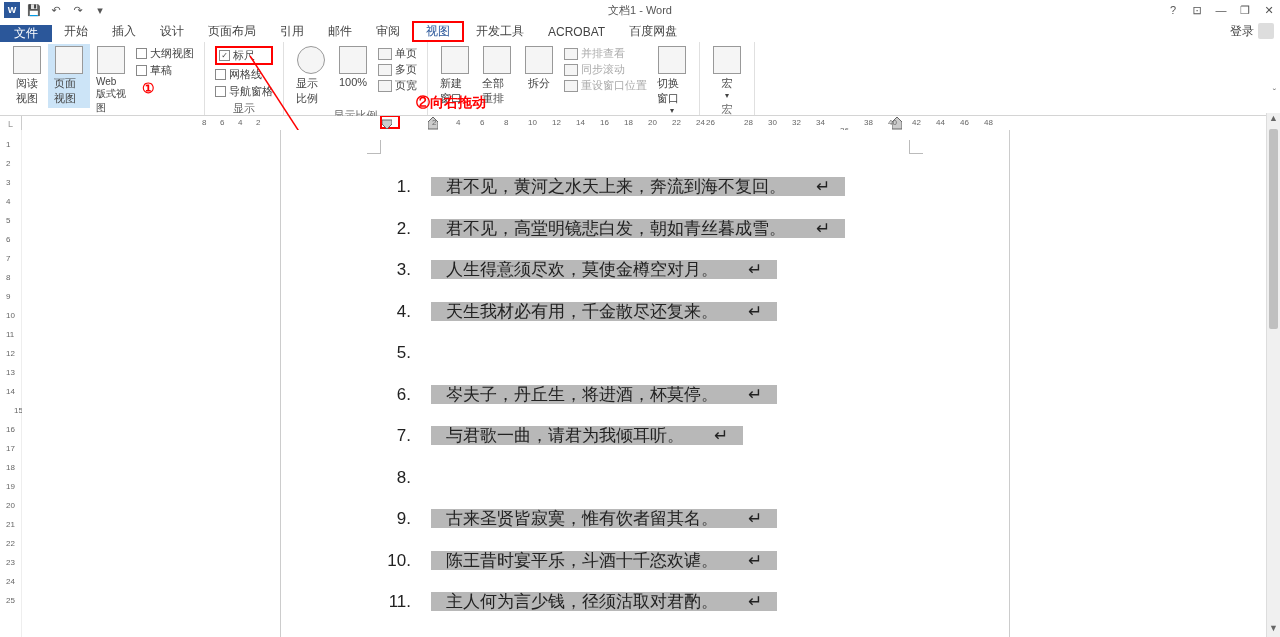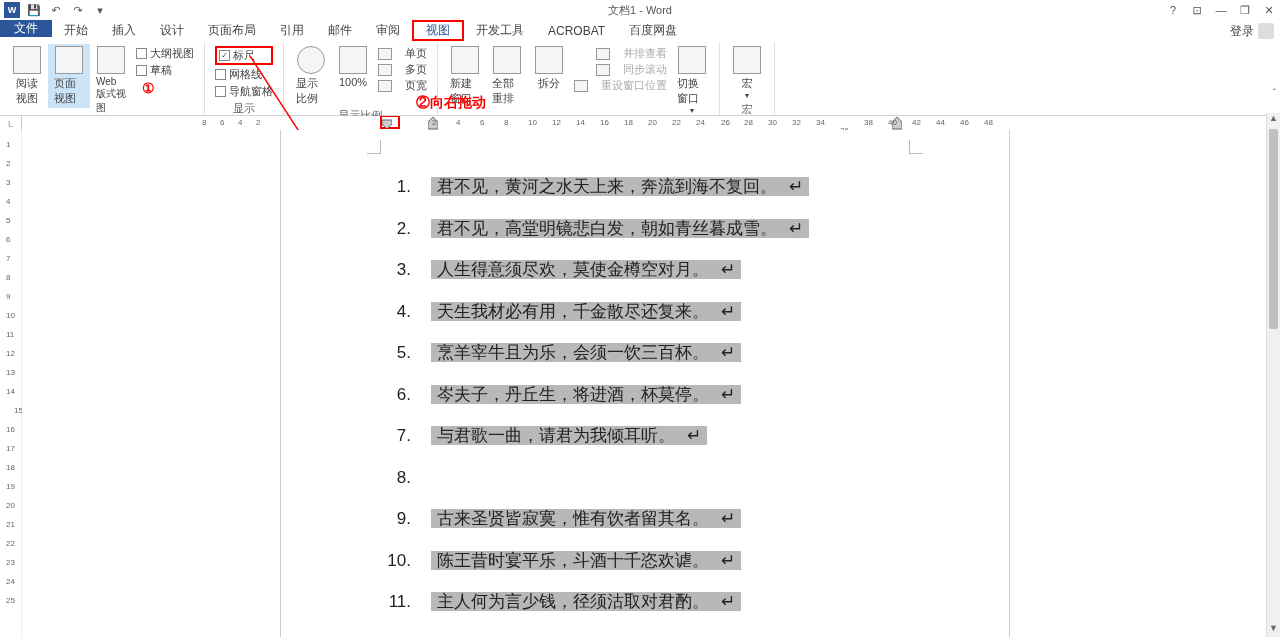--- a/index.html
+++ b/index.html
@@ -8,41 +8,41 @@
 
 .titlebar { height: 20px; background: #fff; display: flex; align-items: center; position: relative; font-size: 11px; }
 .titlebar .qat { display: flex; align-items: center; gap: 6px; padding-left: 4px; }
 .titlebar .qat .icon { width: 16px; height: 16px; display: flex; align-items: center; justify-content: center; font-size: 11px; color: #555; }
 .titlebar .word-icon { width: 16px; height: 16px; background: #2b579a; color: #fff; font-weight: bold; font-size: 9px; display: flex; align-items: center; justify-content: center; }
 .titlebar .title { position: absolute; left: 50%; transform: translateX(-50%); color: #555; }
 .titlebar .right { position: absolute; right: 4px; display: flex; align-items: center; gap: 10px; color: #555; }
 .titlebar .right .win-btn { width: 14px; text-align: center; }
 
 
-.tabs-row { height: 22px; display: flex; align-items: flex-start; font-size: 12px; position: relative; }
+.tabs-row { height: 22px; display: flex; align-items: flex-end; font-size: 12px; position: relative; }
 .tabs-row .file-tab { background: #2b579a; color: #fff; padding: 0 14px; display: flex; align-items: center; }
 .tabs-row .tab { padding: 0 12px; display: flex; align-items: center; color: #444; cursor: default; }
 .tabs-row .tab.active { border: 2px solid red; color: #2b579a; }
 .tabs-row .login { position: absolute; right: 6px; top: 0; height: 22px; display: flex; align-items: center; gap: 4px; font-size: 12px; color: #444; }
 .tabs-row .login .avatar { width: 16px; height: 16px; background: #ddd; border-radius: 2px; }
 
 
 .ribbon { height: 74px; border-bottom: 1px solid #d4d4d4; display: flex; font-size: 11px; color: #444; position: relative; }
 .group { border-right: 1px solid #e0e0e0; display: flex; flex-direction: column; padding: 2px 6px 0; }
 .group .group-body { flex: 1; display: flex; align-items: flex-start; }
 .group .group-label { text-align: center; font-size: 11px; color: #666; padding-bottom: 2px; }
 .big-btn { display: flex; flex-direction: column; align-items: center; padding: 2px 6px; width: 42px; }
 .big-btn .ico { width: 28px; height: 28px; border: 1px solid #999; background: #f5f5f5; margin-bottom: 2px; }
 .big-btn.selected { background: #cce4f7; }
 .small-checks { display: flex; flex-direction: column; gap: 2px; padding: 2px 4px; }
 .chk { display: flex; align-items: center; gap: 3px; font-size: 11px; white-space: nowrap; }
 .chk .box { width: 11px; height: 11px; border: 1px solid #888; display: flex; align-items: center; justify-content: center; font-size: 8px; }
 .chk.redbox { border: 2px solid red; padding: 0 2px; }
 .small-list { display: flex; flex-direction: column; gap: 1px; padding: 2px 4px; font-size: 11px; }
-.small-list .row { display: flex; align-items: center; gap: 13px; }
+.small-list .row { display: flex; align-items: center; gap: 3px; }
 .small-list .row .ico-sm { width: 14px; height: 12px; border: 1px solid #999; background: #f5f5f5; }
 .circle-num { color: red; font-size: 14px; font-weight: bold; }
 
 .collapse-btn { position: absolute; right: 4px; bottom: 16px; font-size: 10px; color: #666; }
 
 
 .anno-drag { position: absolute; left: 416px; top: 94px; color: red; font-size: 14px; font-weight: bold; pointer-events: none; }
 svg.anno-line { position: absolute; left: 0; top: 0; pointer-events: none; }
 
 
@@ -58,21 +58,21 @@
 .doc-area { position: absolute; top: 130px; left: 0; right: 14px; bottom: 0; display: flex; background: #fff; }
 .ruler-v { width: 22px; border-right: 1px solid #eee; position: relative; font-size: 8px; color: #666; }
 .ruler-v .vtick { position: absolute; left: 6px; }
 .page-wrap { flex: 1; overflow: hidden; position: relative; background: #fff; }
 .page { position: absolute; left: 258px; top: 0; width: 730px; background: #fff; border-left: 1px solid #ccc; border-right: 1px solid #ccc; padding: 20px 50px; }
 .page .corner-mark { position: absolute; width: 14px; height: 14px; border: 1px solid #bbb; }
 .page .cm-tl { top: 10px; left: 86px; border-right: none; border-bottom: none; transform: rotate(180deg); }
 .page .cm-tr { top: 10px; right: 86px; border-left: none; border-bottom: none; transform: rotate(180deg);}
 .para { display: flex; margin-bottom: 16px; font-size: 17px; font-family: "SimSun", serif; color: #222; line-height: 1.5; }
 .para .num { width: 50px; text-align: right; padding-right: 20px; }
-.para .txt { background: #b8b8b8; padding: 0 6px; display: inline; }
+.para .txt { background: #b8b8b8; padding: 0 15px; display: inline; }
 
 
 .vscroll { position: absolute; right: 0; top: 113px; bottom: 0; width: 14px; background: #f0f0f0; border-left: 1px solid #ddd; }
 .vscroll .arrow { height: 14px; text-align: center; font-size: 9px; color: #666; }
 .vscroll .thumb { position: absolute; left: 2px; right: 2px; background: #c0c0c0; border-radius: 2px; }
 </style>
 </head>
 <body>
 
 <div class="titlebar">
@@ -201,21 +201,21 @@
           <span>新建窗口</span>
         </div>
       <div class="big-btn">
           <div class="ico"></div>
           <span>全部重排</span>
         </div>
       <div class="big-btn">
           <div class="ico"></div>
           <span>拆分</span>
         </div>
-      <div class="small-list" style="color:#aaa;align-items:flex-end;">
+      <div class="small-list" style="color:#aaa;">
         <div class="row">
             <span class="ico-sm"></span>
             <span>并排查看</span>
           </div>
         <div class="row">
             <span class="ico-sm"></span>
             <span>同步滚动</span>
           </div>
         <div class="row">
             <span class="ico-sm"></span>
@@ -273,21 +273,21 @@
       <span class="tick" style="left: 458px;">6</span>
       <span class="tick" style="left: 482px;">8</span>
       <span class="tick" style="left: 506px;">10</span>
       <span class="tick" style="left: 530px;">12</span>
       <span class="tick" style="left: 554px;">14</span>
       <span class="tick" style="left: 578px;">16</span>
       <span class="tick" style="left: 602px;">18</span>
       <span class="tick" style="left: 626px;">20</span>
       <span class="tick" style="left: 650px;">22</span>
       <span class="tick" style="left: 674px;">24</span>
-      <span class="tick" style="left: 699px;">26</span>
+      <span class="tick" style="left: 684px;">26</span>
       <span class="tick" style="left: 722px;">28</span>
       <span class="tick" style="left: 746px;">30</span>
       <span class="tick" style="left: 770px;">32</span>
       <span class="tick" style="left: 794px;">34</span>
       <span class="tick" style="left: 818px; margin-top: 8px;">36</span>
       <span class="tick" style="left: 842px;">38</span>
       <span class="tick" style="left: 866px;">40</span>
       <span class="tick" style="left: 890px;">42</span>
       <span class="tick" style="left: 914px;">44</span>
       <span class="tick" style="left: 938px;">46</span>
@@ -349,21 +349,20 @@
           <div class="para">
             <span class="num">3.</span>
             <span><span class="txt">人生得意须尽欢，莫使金樽空对月。</span><span class="txt">↵</span></span>
           </div>
           <div class="para">
             <span class="num">4.</span>
             <span><span class="txt">天生我材必有用，千金散尽还复来。</span><span class="txt">↵</span></span>
           </div>
           <div class="para">
             <span class="num">5.</span>
-            <span><span class="txt">烹羊宰牛且为乐，会须一饮三百杯。</span><span class="txt">↵</span></span>
           </div>
           <div class="para">
             <span class="num">6.</span>
             <span><span class="txt">岑夫子，丹丘生，将进酒，杯莫停。</span><span class="txt">↵</span></span>
           </div>
           <div class="para">
             <span class="num">7.</span>
             <span><span class="txt">与君歌一曲，请君为我倾耳听。</span><span class="txt">↵</span></span>
           </div>
           <div class="para">

